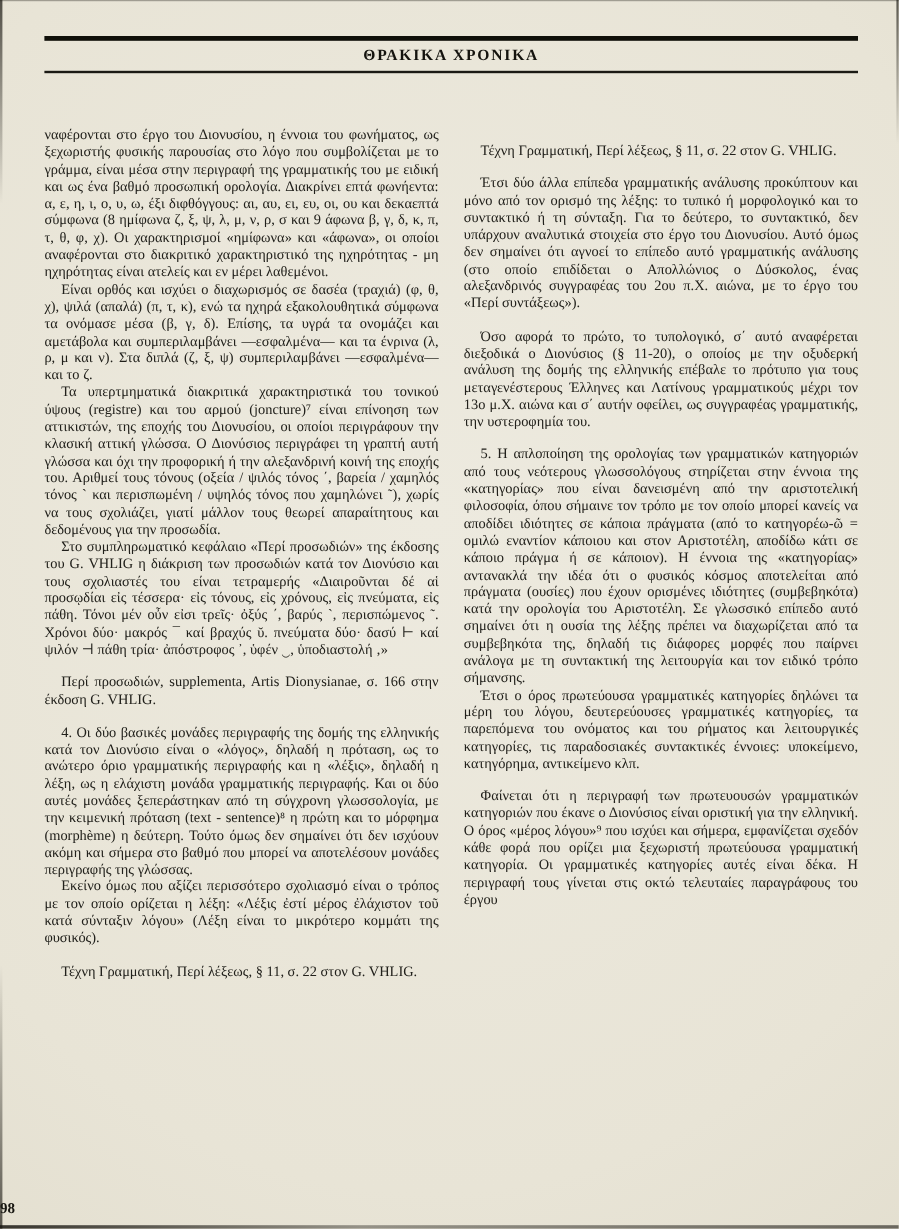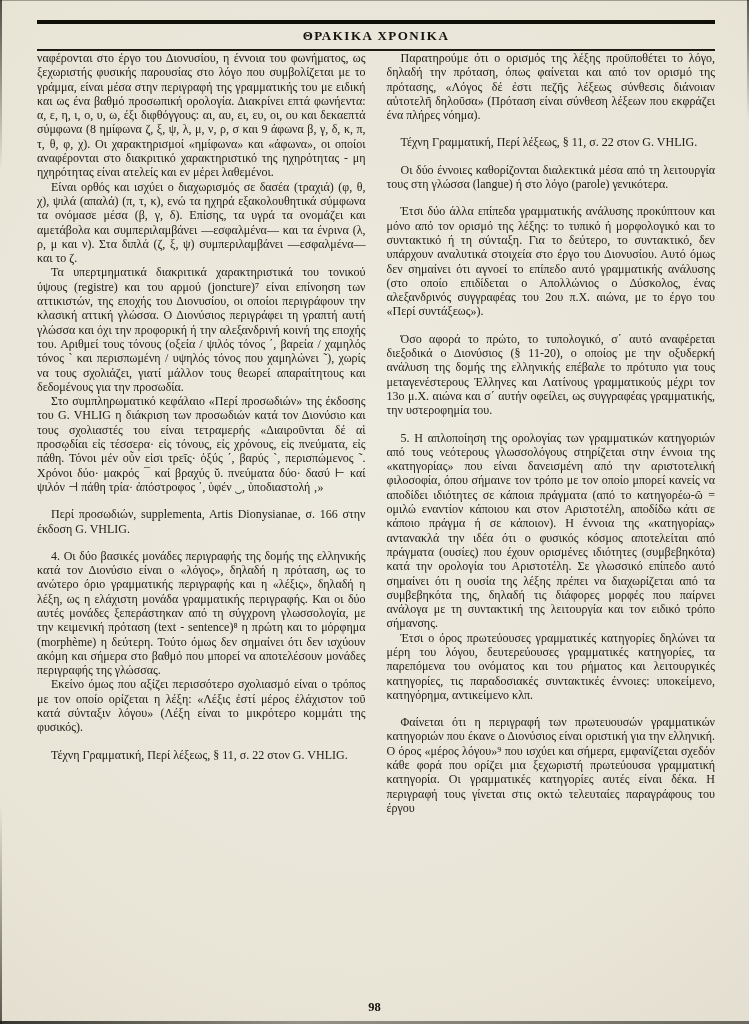--- a/index.html
+++ b/index.html
@@ -9,51 +9,51 @@
     background: #e8e4d6;
   }
   .page {
     position: relative;
     width: 749px;
     height: 1024px;
     overflow: hidden;
     color: #21201b;
     background: radial-gradient(ellipse 120% 100% at 48% 42%, #edeadf 0%, #e8e4d6 55%, #ddd8c7 100%);
   }
-  .inner { padding: 20px 34px 0 37px; }
+  .inner { padding: 30px 34px 0 37px; }
   .rule-thick { height: 4px; background: #101009; }
   .journal-header {
     text-align: center;
     font-weight: bold;
     font-size: 13px;
     letter-spacing: 1.5px;
     padding: 4px 0 5px 0;
     color: #14130e;
   }
   .rule-thin { height: 2px; background: #1b1a14; }
   .columns {
     display: flex;
     gap: 21px;
+    margin-top: 44px;
   }
   .col {
     flex: 1;
     min-width: 0;
     font-size: 12px;
     line-height: 14.3px;
     text-align: justify;
   }
   .col p { text-indent: 14px; }
   .col p.no-indent { text-indent: 0; }
   .col p.gap { margin-top: 13px; }
   .page-number {
     position: absolute;
     bottom: 9px;
     left: 0;
     right: 0;
-    text-align: center;
     font-weight: bold;
     font-size: 12.5px;
     color: #15140f;
   }
   
   .scan-edge-top { position: absolute; top: 0; left: 0; right: 0; height: 1px; background: rgba(25,23,18,.35); }
   .scan-edge-left-top { position: absolute; left: 0; top: 0; width: 2px; height: 170px; background: linear-gradient(to bottom, rgba(30,28,22,.75), rgba(30,28,22,0)); }
   .scan-edge-left-bottom { position: absolute; left: 0; bottom: 0; width: 2px; height: 220px; background: linear-gradient(to top, rgba(30,28,22,.7), rgba(30,28,22,0)); }
   .scan-edge-right-top { position: absolute; right: 0; top: 0; width: 2px; height: 120px; background: linear-gradient(to bottom, rgba(30,28,22,.7), rgba(30,28,22,0)); }
   .scan-edge-bottom { position: absolute; bottom: 0; left: 0; right: 0; height: 3px; background: linear-gradient(to right, rgba(25,23,18,.85), rgba(25,23,18,.4) 40%, rgba(25,23,18,.6)); }
@@ -75,27 +75,25 @@
         <p>Είναι ορθός και ισχύει ο διαχωρισμός σε δασέα (τραχιά) (φ, θ, χ), ψιλά (απαλά) (π, τ, κ), ενώ τα ηχηρά εξακολουθητικά σύμφωνα τα ονόμασε μέσα (β, γ, δ). Επίσης, τα υγρά τα ονομάζει και αμετάβολα και συμπεριλαμβάνει —εσφαλμένα— και τα ένρινα (λ, ρ, μ και ν). Στα διπλά (ζ, ξ, ψ) συμπεριλαμβάνει —εσφαλμένα— και το ζ.</p>
         <p>Τα υπερτμηματικά διακριτικά χαρακτηριστικά του τονικού ύψους (registre) και του αρμού (joncture)⁷ είναι επίνοηση των αττικιστών, της εποχής του Διονυσίου, οι οποίοι περιγράφουν την κλασική αττική γλώσσα. Ο Διονύσιος περιγράφει τη γραπτή αυτή γλώσσα και όχι την προφορική ή την αλεξανδρινή κοινή της εποχής του. Αριθμεί τους τόνους (οξεία / ψιλός τόνος ΄, βαρεία / χαμηλός τόνος ` και περισπωμένη / υψηλός τόνος που χαμηλώνει ˜), χωρίς να τους σχολιάζει, γιατί μάλλον τους θεωρεί απαραίτητους και δεδομένους για την προσωδία.</p>
         <p>Στο συμπληρωματικό κεφάλαιο «Περί προσωδιών» της έκδοσης του G. VHLIG η διάκριση των προσωδιών κατά τον Διονύσιο και τους σχολιαστές του είναι τετραμερής «Διαιροῦνται δέ αἱ προσῳδίαι εἰς τέσσερα· εἰς τόνους, εἰς χρόνους, εἰς πνεύματα, εἰς πάθη. Τόνοι μέν οὖν εἰσι τρεῖς· ὀξύς ΄, βαρύς `, περισπώμενος ˜. Χρόνοι δύο· μακρός ¯ καί βραχύς ῠ. πνεύματα δύο· δασύ ⊢ καί ψιλόν ⊣ πάθη τρία· ἀπόστροφος ᾽, ὑφέν ‿, ὑποδιαστολή ‚»</p>
         <p class="gap">Περί προσωδιών, supplementa, Artis Dionysianae, σ. 166 στην έκδοση G. VHLIG.</p>
         <p class="gap">4. Οι δύο βασικές μονάδες περιγραφής της δομής της ελληνικής κατά τον Διονύσιο είναι ο «λόγος», δηλαδή η πρόταση, ως το ανώτερο όριο γραμματικής περιγραφής και η «λέξις», δηλαδή η λέξη, ως η ελάχιστη μονάδα γραμματικής περιγραφής. Και οι δύο αυτές μονάδες ξεπεράστηκαν από τη σύγχρονη γλωσσολογία, με την κειμενική πρόταση (text - sentence)⁸ η πρώτη και το μόρφημα (morphème) η δεύτερη. Τούτο όμως δεν σημαίνει ότι δεν ισχύουν ακόμη και σήμερα στο βαθμό που μπορεί να αποτελέσουν μονάδες περιγραφής της γλώσσας.</p>
         <p>Εκείνο όμως που αξίζει περισσότερο σχολιασμό είναι ο τρόπος με τον οποίο ορίζεται η λέξη: «Λέξις ἐστί μέρος ἐλάχιστον τοῦ κατά σύνταξιν λόγου» (Λέξη είναι το μικρότερο κομμάτι της φυσικός).</p>
         <p class="gap">Τέχνη Γραμματική, Περί λέξεως, § 11, σ. 22 στον G. VHLIG.</p>
       </div>
 
       <div class="col">
-        <p>Παρατηρούμε ότι ο ορισμός της λέξης προϋποθέτει το λόγο, δηλαδή την πρόταση, όπως φαίνεται και από τον ορισμό της πρότασης, «Λόγος δέ ἐστι πεζῆς λέξεως σύνθεσις διάνοιαν αὐτοτελῆ δηλοῦσα» (Πρόταση είναι σύνθεση λέξεων που εκφράζει ένα πλήρες νόημα).</p>
         <p class="gap">Τέχνη Γραμματική, Περί λέξεως, § 11, σ. 22 στον G. VHLIG.</p>
-        <p class="gap">Οι δύο έννοιες καθορίζονται διαλεκτικά μέσα από τη λειτουργία τους στη γλώσσα (langue) ή στο λόγο (parole) γενικότερα.</p>
         <p class="gap">Έτσι δύο άλλα επίπεδα γραμματικής ανάλυσης προκύπτουν και μόνο από τον ορισμό της λέξης: το τυπικό ή μορφολογικό και το συντακτικό ή τη σύνταξη. Για το δεύτερο, το συντακτικό, δεν υπάρχουν αναλυτικά στοιχεία στο έργο του Διονυσίου. Αυτό όμως δεν σημαίνει ότι αγνοεί το επίπεδο αυτό γραμματικής ανάλυσης (στο οποίο επιδίδεται ο Απολλώνιος ο Δύσκολος, ένας αλεξανδρινός συγγραφέας του 2ου π.Χ. αιώνα, με το έργο του «Περί συντάξεως»).</p>
         <p class="gap">Όσο αφορά το πρώτο, το τυπολογικό, σ΄ αυτό αναφέρεται διεξοδικά ο Διονύσιος (§ 11-20), ο οποίος με την οξυδερκή ανάλυση της δομής της ελληνικής επέβαλε το πρότυπο για τους μεταγενέστερους Έλληνες και Λατίνους γραμματικούς μέχρι τον 13ο μ.Χ. αιώνα και σ΄ αυτήν οφείλει, ως συγγραφέας γραμματικής, την υστεροφημία του.</p>
         <p class="gap">5. Η απλοποίηση της ορολογίας των γραμματικών κατηγοριών από τους νεότερους γλωσσολόγους στηρίζεται στην έννοια της «κατηγορίας» που είναι δανεισμένη από την αριστοτελική φιλοσοφία, όπου σήμαινε τον τρόπο με τον οποίο μπορεί κανείς να αποδίδει ιδιότητες σε κάποια πράγματα (από το κατηγορέω-ῶ = ομιλώ εναντίον κάποιου και στον Αριστοτέλη, αποδίδω κάτι σε κάποιο πράγμα ή σε κάποιον). Η έννοια της «κατηγορίας» αντανακλά την ιδέα ότι ο φυσικός κόσμος αποτελείται από πράγματα (ουσίες) που έχουν ορισμένες ιδιότητες (συμβεβηκότα) κατά την ορολογία του Αριστοτέλη. Σε γλωσσικό επίπεδο αυτό σημαίνει ότι η ουσία της λέξης πρέπει να διαχωρίζεται από τα συμβεβηκότα της, δηλαδή τις διάφορες μορφές που παίρνει ανάλογα με τη συντακτική της λειτουργία και τον ειδικό τρόπο σήμανσης.</p>
-        <p>Έτσι ο όρος πρωτεύουσες γραμματικές κατηγορίες δηλώνει τα μέρη του λόγου, δευτερεύουσες γραμματικές κατηγορίες, τα παρεπόμενα του ονόματος και του ρήματος και λειτουργικές κατηγορίες, τις παραδοσιακές συντακτικές έννοιες: υποκείμενο, κατηγόρημα, αντικείμενο κλπ.</p>
+        <p>Έτσι ο όρος πρωτεύουσα γραμματικές κατηγορίες δηλώνει τα μέρη του λόγου, δευτερεύουσες γραμματικές κατηγορίες, τα παρεπόμενα του ονόματος και του ρήματος και λειτουργικές κατηγορίες, τις παραδοσιακές συντακτικές έννοιες: υποκείμενο, κατηγόρημα, αντικείμενο κλπ.</p>
         <p class="gap">Φαίνεται ότι η περιγραφή των πρωτευουσών γραμματικών κατηγοριών που έκανε ο Διονύσιος είναι οριστική για την ελληνική. Ο όρος «μέρος λόγου»⁹ που ισχύει και σήμερα, εμφανίζεται σχεδόν κάθε φορά που ορίζει μια ξεχωριστή πρωτεύουσα γραμματική κατηγορία. Οι γραμματικές κατηγορίες αυτές είναι δέκα. Η περιγραφή τους γίνεται στις οκτώ τελευταίες παραγράφους του έργου</p>
       </div>
 
     </div>
   </div>
 
   <div class="page-number">98</div>
 
   <div class="scan-edge-top"></div>
   <div class="scan-edge-left-top"></div>

